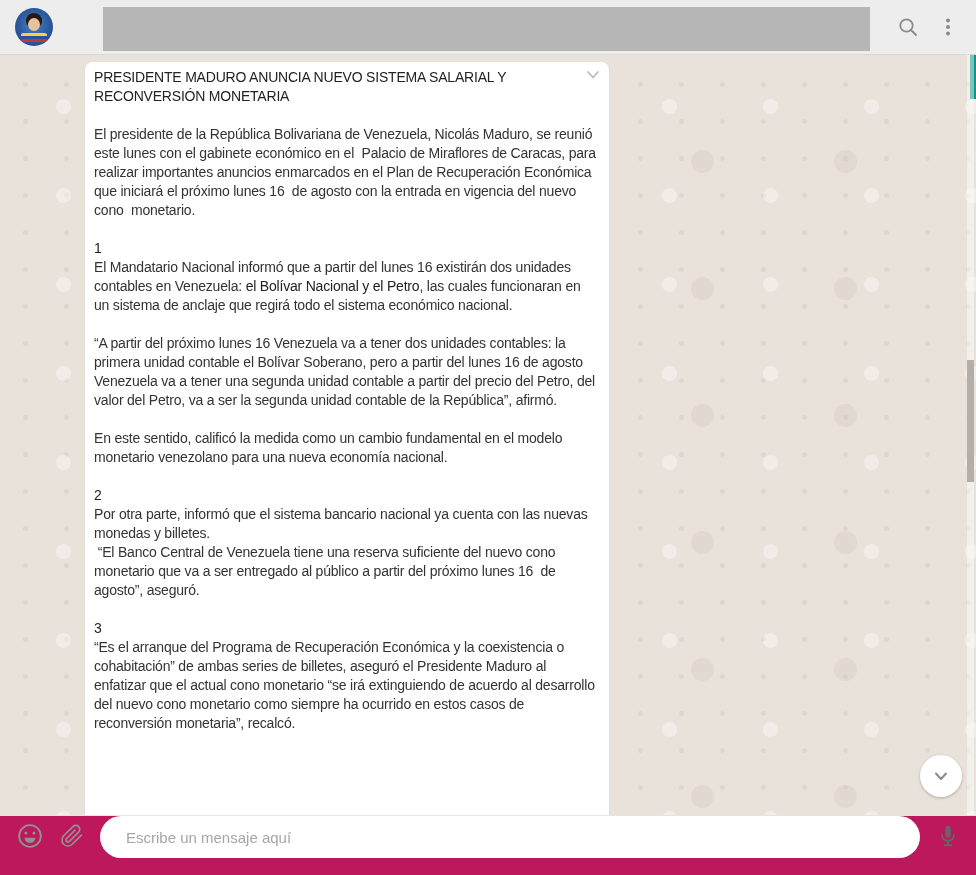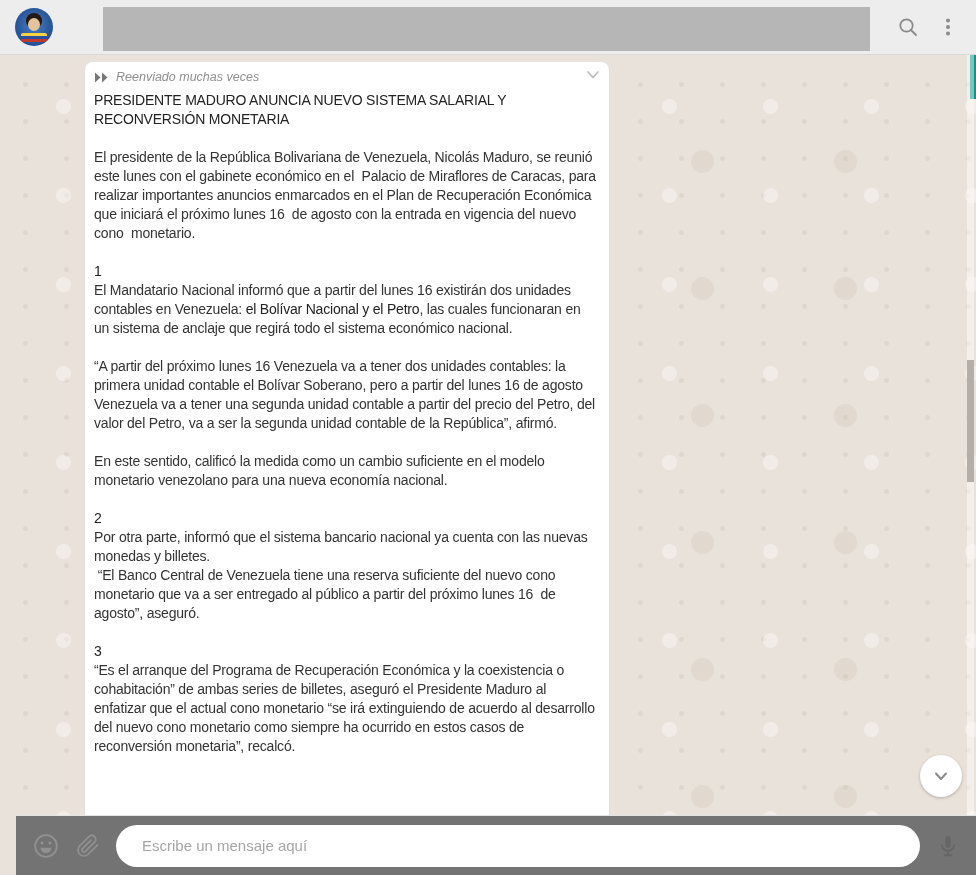--- a/index.html
+++ b/index.html
@@ -62,22 +62,22 @@
   .teal-strip{position:absolute;right:0;top:0;width:6px;height:44px;background:#0f9588;}
   .scroll-track{position:absolute;right:2px;top:0;bottom:0;width:7px;background:rgba(255,255,255,0.45);cursor:default;}
   .scroll-thumb{position:absolute;left:0;top:305px;width:7px;height:122px;background:#b3aea8;cursor:pointer;}
   .scroll-down{
     position:absolute;right:14px;bottom:18px;width:42px;height:42px;border-radius:50%;
     border:none;background:#ffffff;box-shadow:0 1px 3px rgba(0,0,0,0.25);cursor:pointer;
     display:flex;align-items:center;justify-content:center;
   }
   
   .composer{
-    position:absolute;left:16px;right:0;bottom:0;height:60px;background:#737373;
-    display:flex;align-items:center;z-index:40;border-top:1px solid #e4e4e4;
+    position:absolute;left:0;right:0;bottom:0;height:60px;background:#be185d;
+    display:flex;align-items:flex-start;z-index:40;border-top:1px solid #e4e4e4;
   }
   .composer .icon-btn{width:36px;height:40px;}
   .emoji-btn{margin-left:12px;}
   .attach-btn{margin-left:6px;}
   .input-pill{flex:1;margin:0 10px 0 10px;}
   .input-pill input{
     width:100%;height:42px;border:none;border-radius:21px;background:#ffffff;
     padding:0 26px;font-size:15px;color:#4a4a4a;outline:none;
     font-family:"Liberation Sans", sans-serif;
   }
@@ -109,39 +109,32 @@
           <circle cx="12" cy="12" r="2" fill="#8a8a8a"></circle>
           <circle cx="12" cy="18.5" r="2" fill="#8a8a8a"></circle>
         </svg>
       </button>
     </div>
   </header>
 
   <main class="chat-area">
 
     <div class="bubble">
-      <div class="fwd-row">
-        <svg width="17" height="13" viewBox="0 0 17 13">
-          <path d="M1 1.5 L6.5 6.5 L1 11.5 Z" fill="#777777"></path>
-          <path d="M8 1.5 L13.5 6.5 L8 11.5 Z" fill="#777777"></path>
-        </svg>
-        <span class="fwd-text">Reenviado muchas veces</span>
-      </div>
       <button class="bubble-menu">
         <svg width="16" height="12" viewBox="0 0 16 12">
           <polyline points="3,3 8,8.5 13,3" fill="none" stroke="#bcbcbc" stroke-width="1.7" stroke-linecap="round" stroke-linejoin="round"></polyline>
         </svg>
       </button>
       <div class="msg-text">
           <p class="msg-block"><strong>PRESIDENTE MADURO ANUNCIA NUEVO SISTEMA SALARIAL Y RECONVERSIÓN MONETARIA</strong></p>
           <p class="msg-block"><span>El presidente de la República Bolivariana de Venezuela, Nicolás Maduro, se reunió este lunes con el gabinete económico en el  Palacio de Miraflores de Caracas, para realizar importantes anuncios enmarcados en el Plan de Recuperación Económica que iniciará el próximo lunes 16  de agosto con la entrada en vigencia del nuevo cono  monetario.</span></p>
           <p class="msg-block"><strong>1</strong><span>
 El Mandatario Nacional informó que a partir del lunes 16 existirán dos unidades contables en Venezuela: </span><strong>el Bolívar Nacional y el Petro</strong><span>, las cuales funcionaran en un sistema de anclaje que regirá todo el sistema económico nacional.</span></p>
           <p class="msg-block"><span>“A partir del próximo lunes 16 Venezuela va a tener dos unidades contables: la primera unidad contable el Bolívar Soberano, pero a partir del lunes 16 de agosto Venezuela va a tener una segunda unidad contable a partir del precio del Petro, del valor del Petro, va a ser la segunda unidad contable de la República”, afirmó.</span></p>
-          <p class="msg-block"><span>En este sentido, calificó la medida como un cambio suficiente en el modelo monetario venezolano para una nueva economía nacional.</span></p>
+          <p class="msg-block"><span>En este sentido, calificó la medida como un cambio fundamental en el modelo monetario venezolano para una nueva economía nacional.</span></p>
           <p class="msg-block"><strong>2</strong><span>
 Por otra parte, informó que el sistema bancario nacional ya cuenta con las nuevas monedas y billetes.
  “El Banco Central de Venezuela tiene una reserva suficiente del nuevo cono monetario que va a ser entregado al público a partir del próximo lunes 16  de agosto”, aseguró.</span></p>
           <p class="msg-block"><strong>3</strong><span>
 “Es el arranque del Programa de Recuperación Económica y la coexistencia o cohabitación” de ambas series de billetes, aseguró el Presidente Maduro al enfatizar que el actual cono monetario “se irá extinguiendo de acuerdo al desarrollo del nuevo cono monetario como siempre ha ocurrido en estos casos de reconversión monetaria”, recalcó.</span></p>
         </div>
     </div>
 
     <div class="teal-strip"></div>
     <div class="scroll-track">

